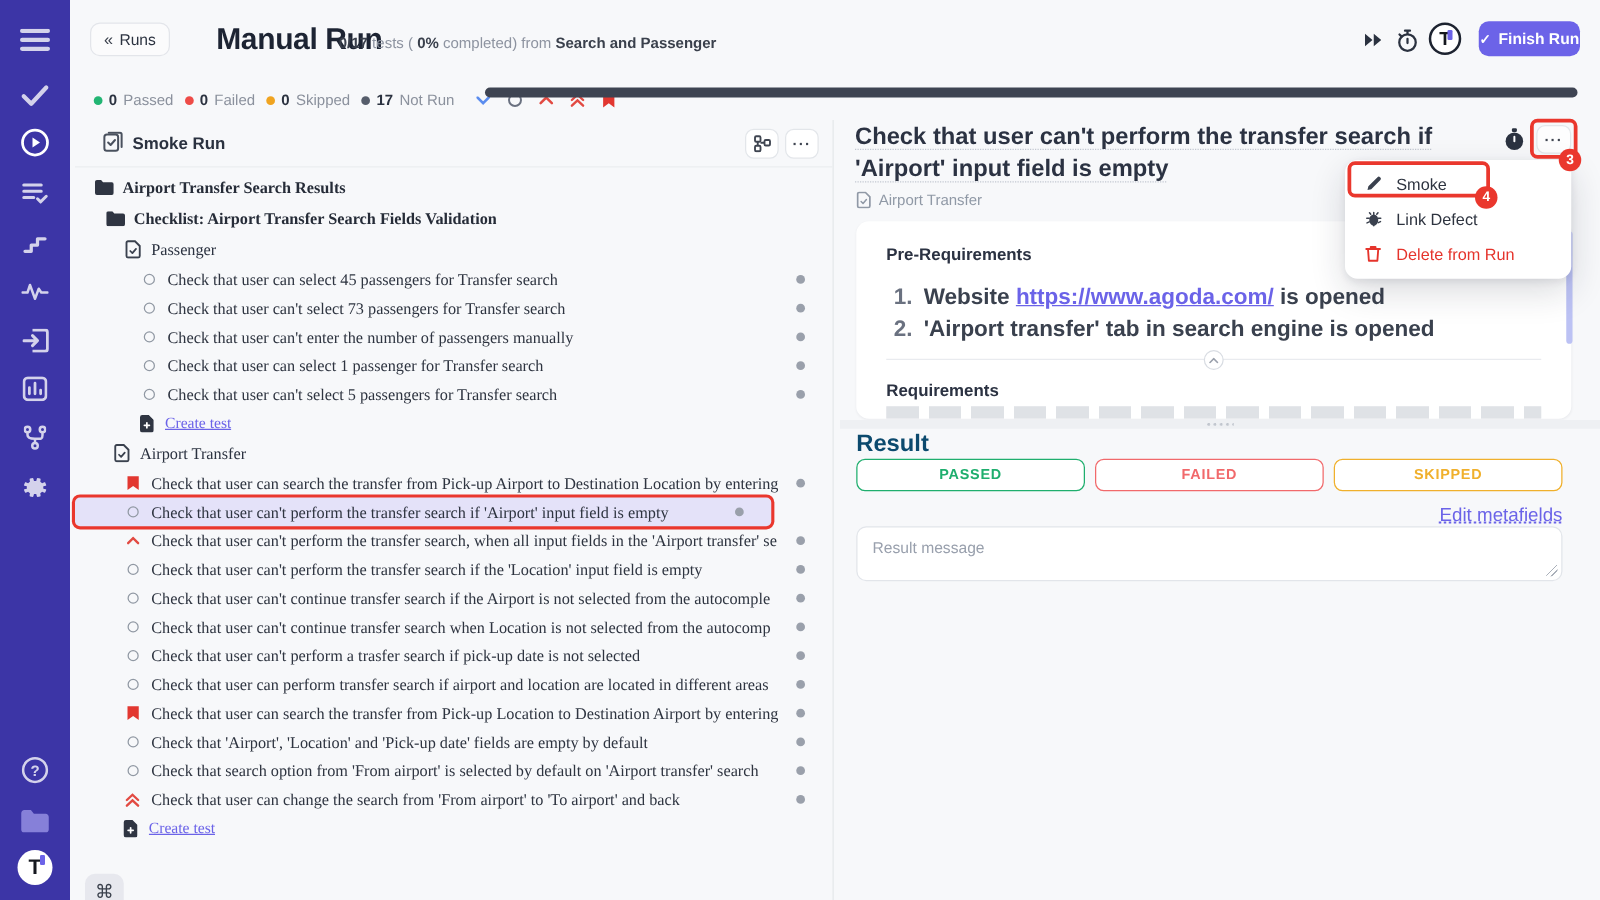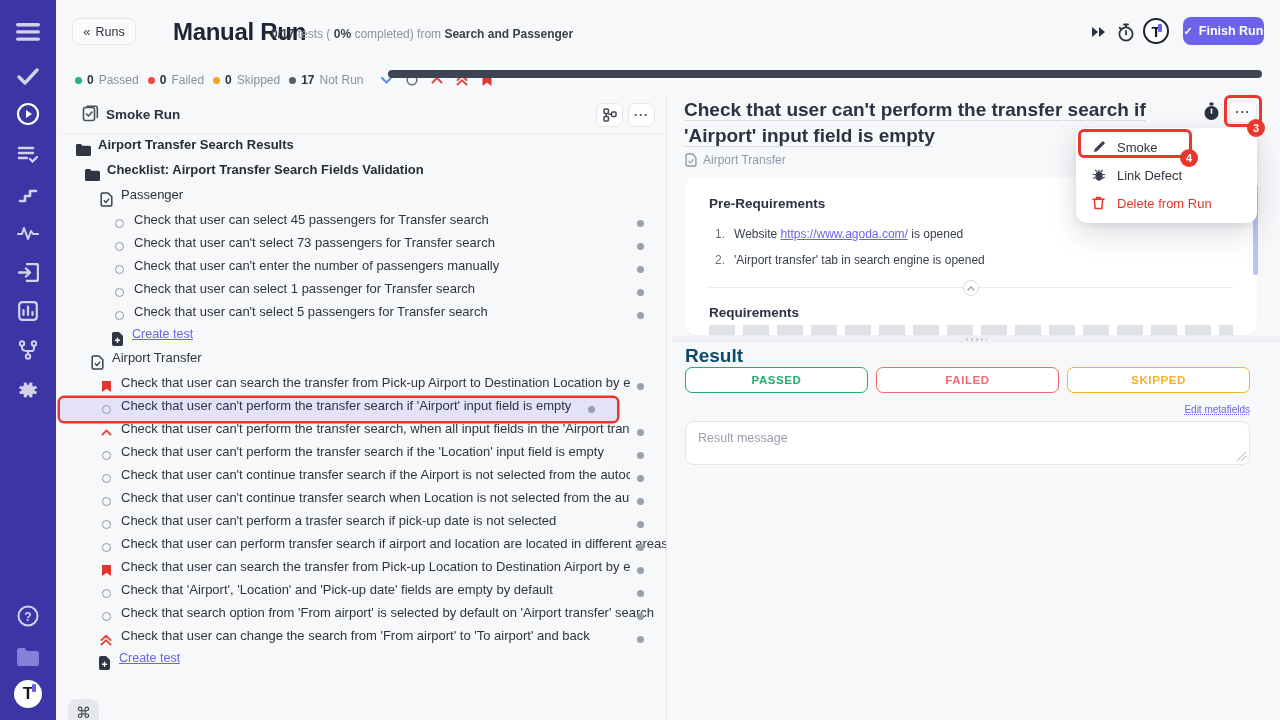--- a/index.html
+++ b/index.html
@@ -41,21 +41,21 @@
   
   .tree-head { position:absolute; left:60px; top:98px; width:606px; height:36px; border-bottom:1px solid #ebedf0; }
   .tree-title { position:absolute; left:46px; top:9px; font-size:13.5px; font-weight:600; color:#2b3240; }
   .th-ic { position:absolute; top:7px; left:22px; width:17px; height:17px; }
   .th-btn { position:absolute; top:5px; width:27px; height:24px; background:#fff; border:1px solid #e3e6ea; border-radius:7px; display:flex; align-items:center; justify-content:center; cursor:pointer; }
   .dots3 { letter-spacing:1px; color:#3f4551; font-size:12px; font-weight:700; line-height:6px; }
   .dots3::before { content:"···"; }
 
   
   .tree { position:absolute; left:60px; top:137px; width:606px; }
-  .trow { position:relative; display:flex; height:23px; font-size:13px; color:#2e3440; overflow:hidden; white-space:nowrap; cursor:pointer; }
+  .trow { position:relative; display:flex; align-items:center; height:23px; font-size:13px; color:#2e3440; overflow:hidden; white-space:nowrap; cursor:pointer;font-family:Liberation Serif, serif; }
   .trow.h26 { height:25px; }
   .tlabel { overflow:hidden; white-space:nowrap; }
   .trow .rdot { position:absolute; right:22px; top:50%; margin-top:-3.5px; width:7px; height:7px; border-radius:50%; background:#9aa0ab; }
   .ticon { display:flex; align-items:center; justify-content:center; width:16px; margin-right:7px; flex:0 0 16px; }
   .i-circle { width:9px; height:9px; border:1.5px solid #9098a3; border-radius:50%; }
   .p15 { padding-left:15px; } .p24 { padding-left:24px; } .p29 { padding-left:29px; }
   .p36 { padding-left:36px; } .p38 { padding-left:38px; } .p49 { padding-left:49px; } .p51 { padding-left:51px; }
   .trow.selected { background:#e4e2f9; border-radius:4px; box-shadow:0 0 0 2.5px #ea372d; width:557px; padding-right:10px; }
   .trow.trunc { padding-right:36px; }
   .link-blue { color:#6b63e8; text-decoration:underline; font-size:12.5px; }
@@ -64,41 +64,41 @@
 
   
   .d-title { position:absolute; left:684px; top:97px; width:524px; font-size:19px; line-height:25.5px; font-weight:700; color:#2b3242; }
   .d-title span { text-decoration:underline dotted #c3c7d1 1px; text-underline-offset:4px; }
   .d-timer { position:absolute; left:1201px; top:101px; width:21px; height:21px; display:flex; align-items:center; justify-content:center; cursor:pointer; }
   .d-more { position:absolute; left:1229px; top:100px; width:28px; height:23px; background:#fdfdfe; border:1px solid #e3e6ea; border-radius:7px; display:flex; align-items:center; justify-content:center; cursor:pointer; }
   .d-tag { position:absolute; left:685px; top:153px; display:flex; align-items:center; gap:6px; font-size:12px; color:#9099a6; }
 
   .card { position:absolute; left:685px; top:177px; width:572px; height:158px; background:#fff; border-radius:10px; box-shadow:0 1px 2px rgba(20,24,40,.05); overflow:hidden; }
   .card h3 { position:absolute; left:24px; font-size:13.5px; font-weight:700; color:#2b3242; }
-  .pre-item { position:absolute; left:30px; font-size:12px; color:#3a414e; }
+  .pre-item { position:absolute; left:30px; font-size:18px; color:#3a414e;font-weight:bold; }
   .pre-num { color:#6a7180; margin-right:9px; }
   .pre-item a { color:#6b63e8; text-decoration:underline; cursor:pointer; }
   .card-div { position:absolute; left:24px; right:24px; top:110px; height:1px; background:#e9ebef; }
   .div-toggle { position:absolute; left:50%; top:103px; margin-left:-8px; width:16px; height:16px; background:#fff; border:1px solid #d9dde3; border-radius:50%; display:flex; align-items:center; justify-content:center; cursor:pointer; }
   .req-clip { position:absolute; left:24px; right:24px; top:148px; height:10px; overflow:hidden;
     background:repeating-linear-gradient(90deg,#b9bec8 0 26px,transparent 26px 34px); opacity:.45; filter:blur(.4px); }
   .panel-scroll { position:absolute; left:1253px; top:185px; width:5px; height:90px; background:#bcc2f4; border-radius:3px; }
 
   .hsplit { position:absolute; left:672px; top:336px; width:608px; height:7px; background:#eef0f3; }
   .hsplit .grip { position:absolute; left:50%; top:1px; margin-left:-11px; width:22px; height:5px;
     background:radial-gradient(circle at 2px 50%, #c1c6ce 1px, transparent 1.3px) 0 0/5px 5px repeat-x; }
 
   .r-head { position:absolute; left:685px; top:345px; font-size:19px; font-weight:700; color:#0c4a6e; }
   .hotkeys { position:absolute; right:18px; top:347px; display:flex; align-items:center; gap:5px; font-size:11.5px; color:#9aa0ac; white-space:pre; }
   .hotkeys b { color:#3c424e; }
   .res-btn { position:absolute; top:367px; width:183px; height:26px; background:#fff; border-radius:7px; display:flex; align-items:center; justify-content:center; font-size:11.5px; font-weight:700; letter-spacing:.6px; cursor:pointer; }
   .res-pass { left:685px; border:1.5px solid #1fae6e; color:#1fae6e; }
   .res-fail { left:876px; border:1.5px solid #f1696b; color:#f1696b; }
   .res-skip { left:1067px; border:1.5px solid #f0b02c; color:#f0b02c; }
-  .edit-meta { position:absolute; right:30px; top:404px; font-size:10px; color:#6b63e8; text-decoration:underline dotted; cursor:pointer; }
+  .edit-meta { position:absolute; right:30px; top:404px; font-size:15px; color:#6b63e8; text-decoration:underline dotted; cursor:pointer; }
   .res-msg { position:absolute; left:685px; top:421px; width:565px; height:44px; background:#fff; border:1px solid #e2e5ea; border-radius:8px; padding:9px 12px; font-family:"Liberation Sans", sans-serif; font-size:12.5px; color:#ef4444; resize:none; }
   .res-msg::placeholder { color:#99a0ad; }
   .resize-grip { position:absolute; left:1237px; top:452px; width:9px; height:9px;
     background:linear-gradient(135deg, transparent 0 45%, #aab0ba 45% 52%, transparent 52% 68%, #aab0ba 68% 75%, transparent 75%); pointer-events:none; }
 
   
   .menu { position:absolute; left:1076px; top:128px; width:181px; height:95px; background:#fff; border-radius:10px; box-shadow:0 10px 28px rgba(25,30,50,.16), 0 2px 6px rgba(25,30,50,.08); z-index:40; padding-top:5px; }
   .menu-item { display:flex; align-items:center; gap:11px; height:28px; padding-left:15px; font-size:13px; color:#2e3440; cursor:pointer; }
   .menu-item.danger { color:#e5342c; }
   .mi-ic { width:15px; display:flex; align-items:center; justify-content:center; }

